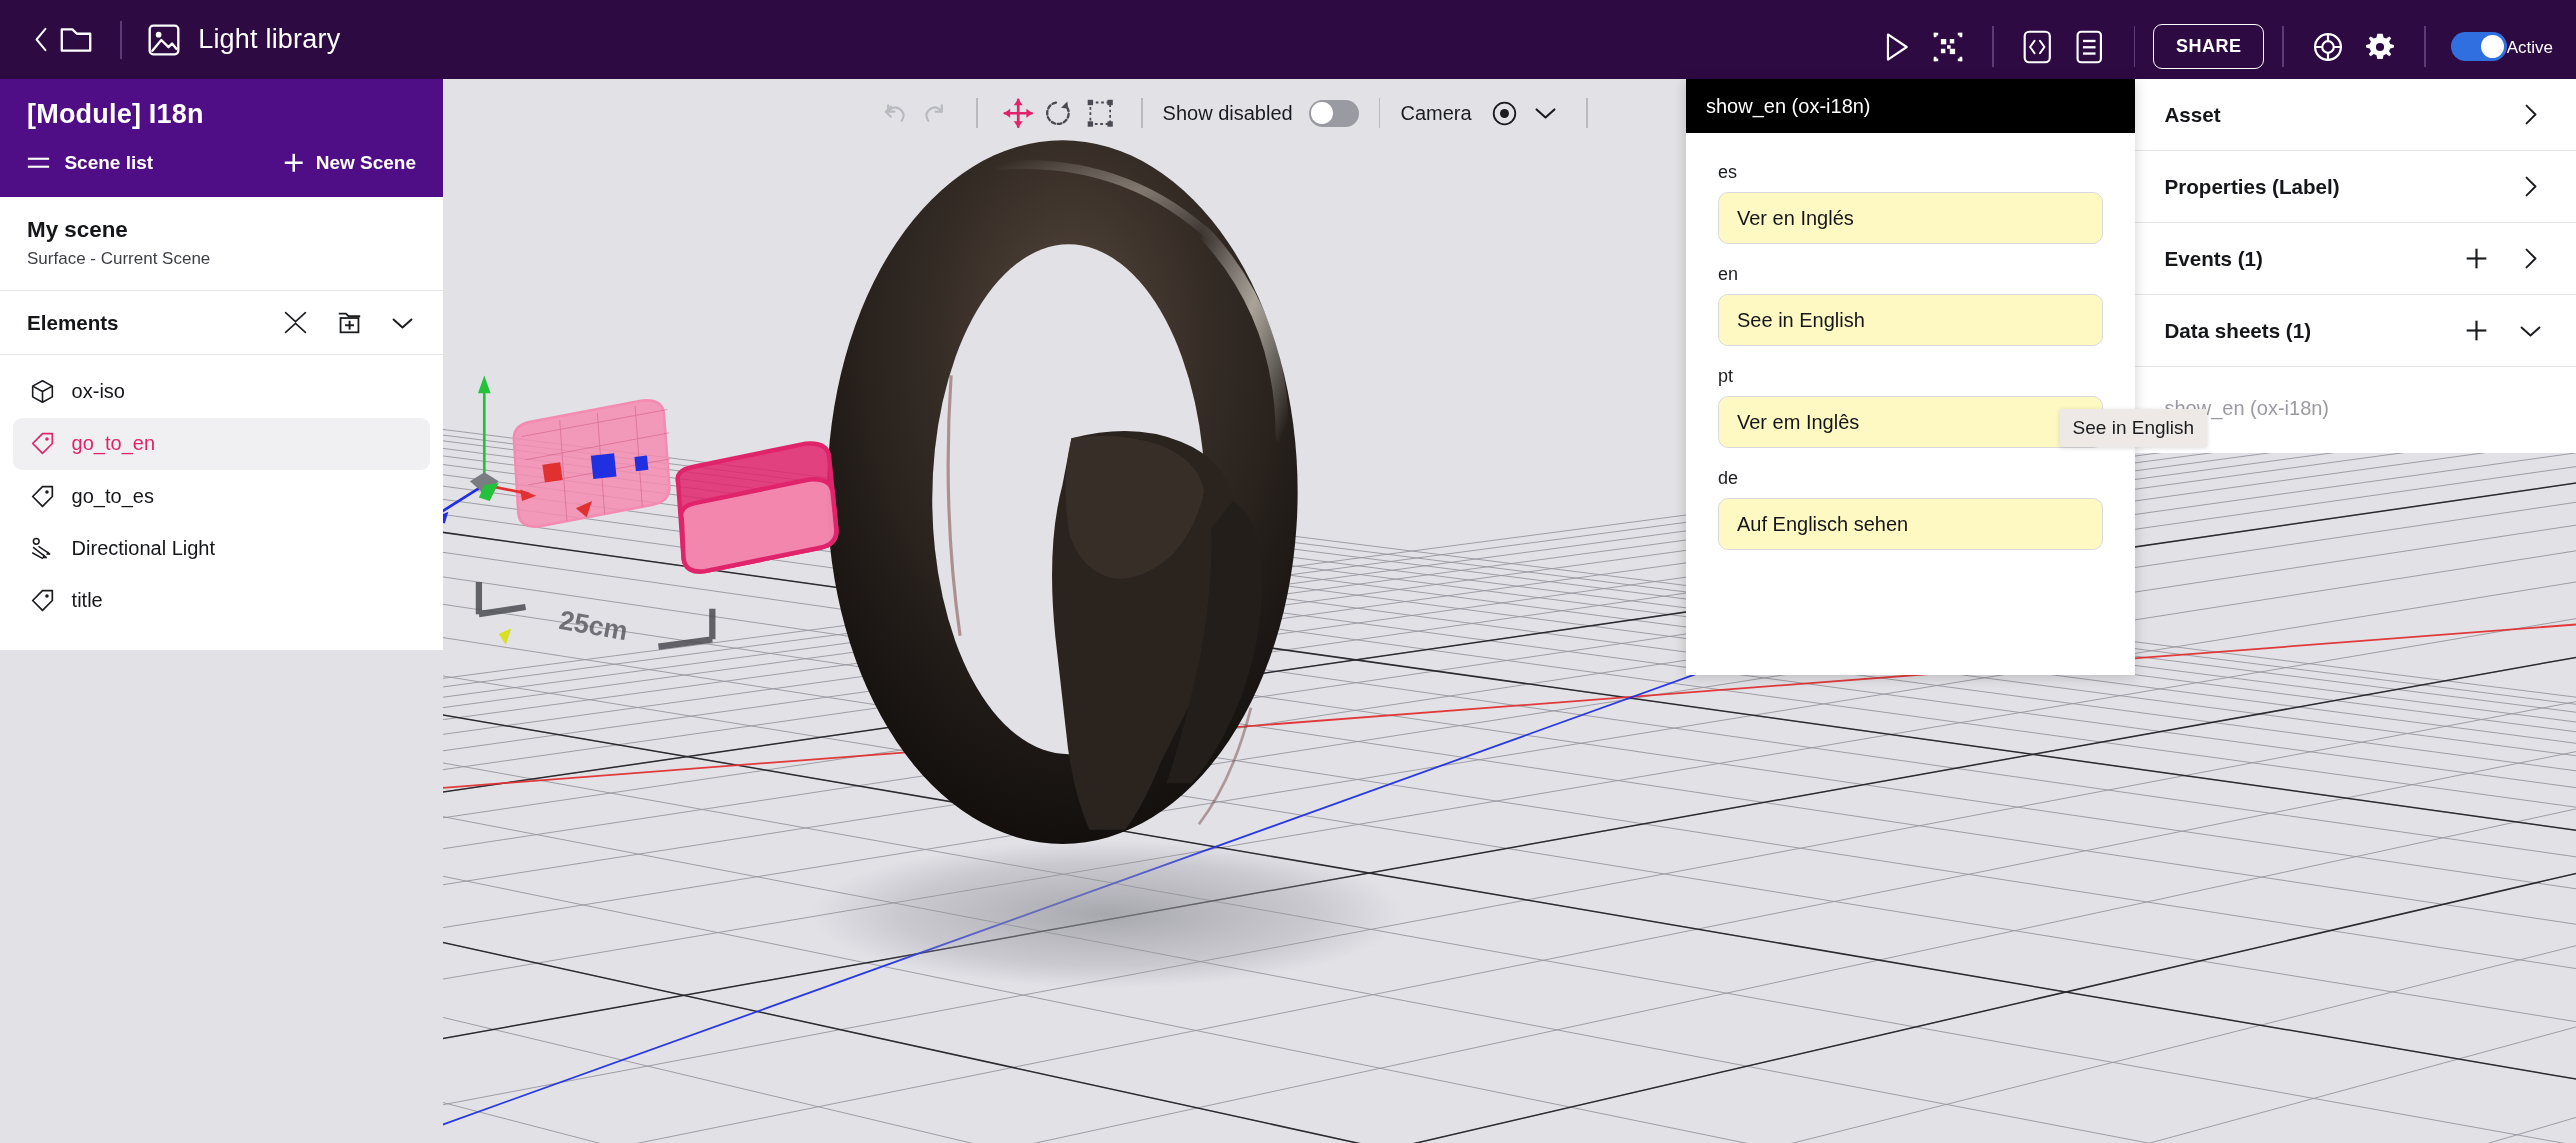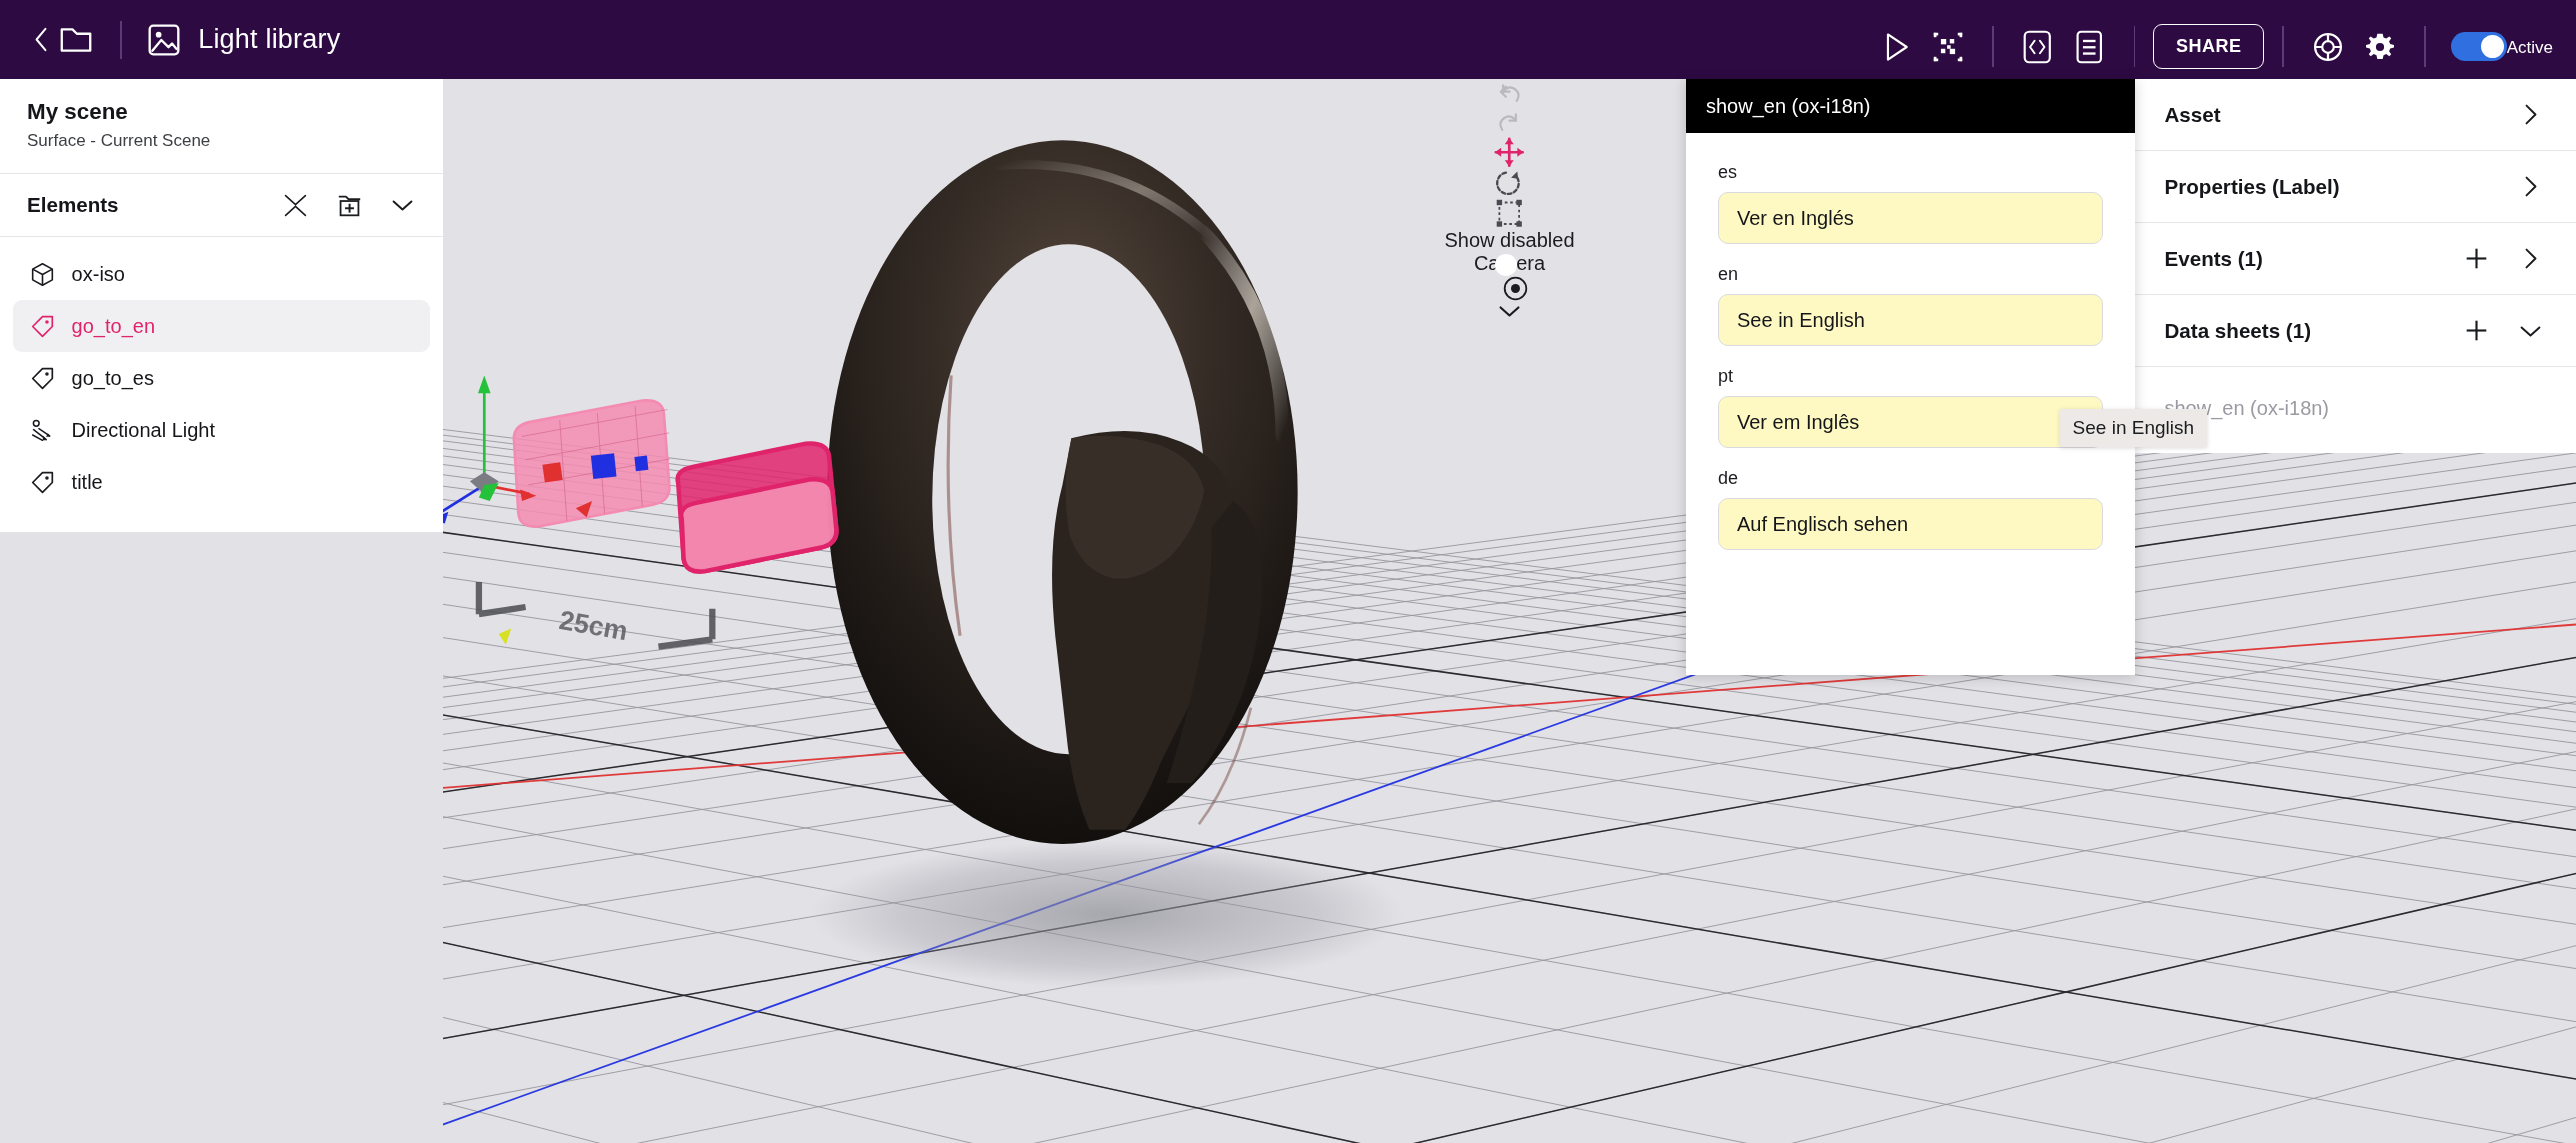--- a/index.html
+++ b/index.html
@@ -76,21 +76,21 @@
   .sb-ico { width: 27px; height: 27px; display: flex; align-items: center; justify-content: center; flex: 0 0 27px; }
 
   
   .viewport {
     position: absolute; left: 443px; top: 79px;
     width: 2133px; height: 1065px;
     background: #e2e1e6; overflow: hidden;
   }
   .vp-toolbar {
     position: absolute; left: 0; top: 0; width: 100%; height: 68px;
-    display: flex; align-items: center; z-index: 6; flex-direction: column;
+    display: flex; align-items: center; z-index: 6;
   }
   .vt-icon { width: 41px; height: 41px; display: flex; align-items: center; justify-content: center; cursor: pointer; }
   .vt-div { width: 1.8px; height: 30.5px; background: #b9b9c0; margin: 0 20px; }
   .vt-label { font-size: 20px; color: #1b1c20; }
   .vt-toggle {
     width: 50px; height: 27px; border-radius: 13.5px; background: #9a9aa2;
     position: relative; cursor: pointer; margin-left: 16px;
   }
   .vt-toggle .knob { position: absolute; left: 2.7px; top: 2.7px; width: 21.5px; height: 21.5px; border-radius: 50%; background: #fff; }
 
@@ -442,20 +442,43 @@
       <div class="vt-icon">
         <svg width="25" height="18" viewBox="0 0 28 20">
           <path d="M4 6 L14 15 L24 6" stroke="#1b1c20" stroke-width="2.4" fill="none" stroke-linecap="round" stroke-linejoin="round"></path>
         </svg>
       </div>
       <div class="vt-div"></div>
     </div>
   </div>
 
   <div class="sidebar">
+    <div class="sb-purple">
+      <div class="sb-module">[Module] I18n</div>
+      <div class="sb-row2">
+        <div class="sb-scenelist">
+          <svg width="23" height="18" viewBox="0 0 26 20">
+            <g fill="#fff">
+                <rect x="1" y="4" width="24" height="2.4"></rect>
+                <rect x="1" y="13" width="24" height="2.4"></rect>
+              </g>
+          </svg>
+          <span>Scene list</span>
+        </div>
+        <div class="sb-newscene">
+          <svg width="21.5" height="21.5" viewBox="0 0 24 24">
+            <g fill="#fff">
+                <rect x="10.6" y="2" width="2.8" height="20"></rect>
+                <rect x="2" y="10.6" width="20" height="2.8"></rect>
+              </g>
+          </svg>
+          <span>New Scene</span>
+        </div>
+      </div>
+    </div>
 
     <div class="sb-sceneinfo">
       <div class="sb-scenename">My scene</div>
       <div class="sb-scenesub">Surface - Current Scene</div>
     </div>
 
     <div class="sb-elements">
       <div class="sb-elements-title">Elements</div>
       <div class="sb-elements-icons">
         <div class="sb-ei">

